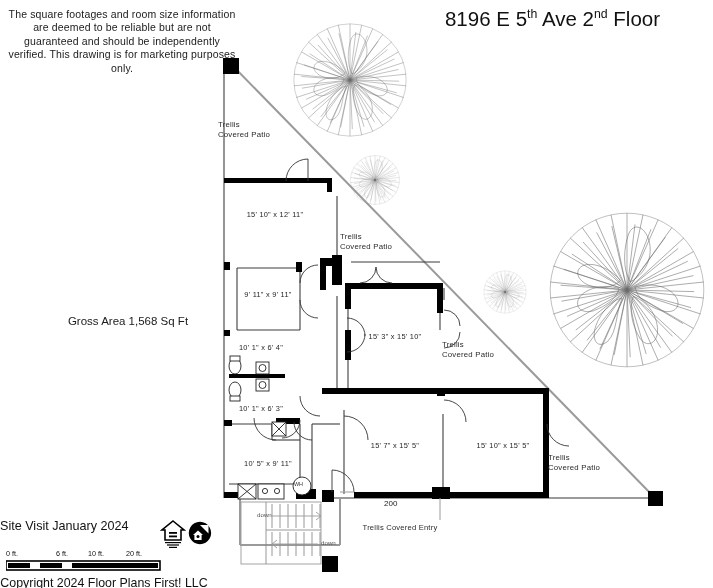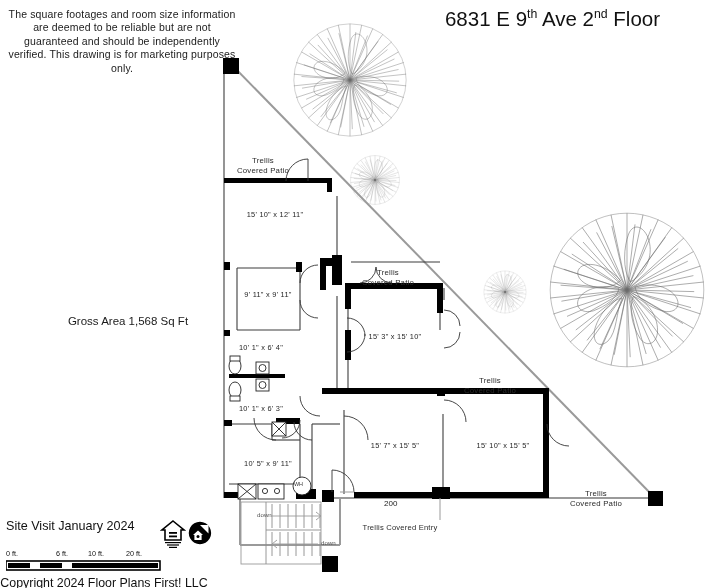--- a/index.html
+++ b/index.html
@@ -6,37 +6,37 @@
   body{width:713px;height:588px;position:relative;overflow:hidden;
        font-family:"Liberation Sans","DejaVu Sans",sans-serif;color:#111;}
   .abs{position:absolute;}
   #disclaimer{left:8px;top:8px;width:228px;font-size:10.5px;line-height:13.4px;
               color:#1a1a1a;letter-spacing:0.15px;text-align:center;}
   #title{left:400px;top:6px;width:305px;text-align:center;font-size:20.5px;
          line-height:26px;color:#111;font-weight:400;}
   #title sup{font-size:0.60em;vertical-align:super;line-height:0;}
   #gross-area{left:28px;top:315px;width:200px;text-align:center;font-size:11.5px;color:#1a1a1a;}
   .rlabel{font-size:7.6px;color:#2a2a2a;text-align:center;white-space:nowrap;letter-spacing:0.2px;}
-  .plabel{font-size:7.8px;color:#2a2a2a;text-align:center;line-height:10px;letter-spacing:0.2px;margin-top:36px;}
+  .plabel{font-size:7.8px;color:#2a2a2a;text-align:left;line-height:10px;letter-spacing:0.2px;}
   .dimlabel{font-size:7.4px;color:#1f1f1f;text-align:center;white-space:nowrap;letter-spacing:0.25px;}
   .downlabel{font-size:6.2px;color:#555;white-space:nowrap;}
   #suite-num{font-size:8px;color:#222;}
   #bottom-block{left:0px;top:519px;width:208px;text-align:center;}
-  #sitevisit{font-size:12.6px;color:#111;text-align:left;padding-left:6px;}
+  #sitevisit{font-size:12.6px;color:#111;text-align:left;}
   #copyright{font-size:12.4px;color:#111;line-height:15px;margin-top:1px;}
   .scale-tick{font-size:7.2px;color:#111;position:absolute;}
   svg{display:block;}
 </style>
 </head>
 <body>
 
 <div class="abs" id="disclaimer">The square footages and room size information are deemed to be reliable but are not guaranteed and should be independently verified. This drawing is for marketing purposes only.</div>
 
 <div class="abs" id="title">
-  <div><span>6831 E 9</span><sup>th</sup><span> Ave 2</span><sup>nd</sup><span> Floor</span></div>
+  <div><span>8196 E 5</span><sup>th</sup><span> Ave 2</span><sup>nd</sup><span> Floor</span></div>
 </div>
 
 <div class="abs" id="gross-area">Gross Area 1,568 Sq Ft</div>
 
 <svg class="abs" id="floorplan" style="left:0;top:0;" width="713" height="588" viewBox="0 0 713 588">
 
   <defs>
 
     <g id="tree-art">
       <g stroke="#6b6b6b" stroke-width="0.7" fill="none">

